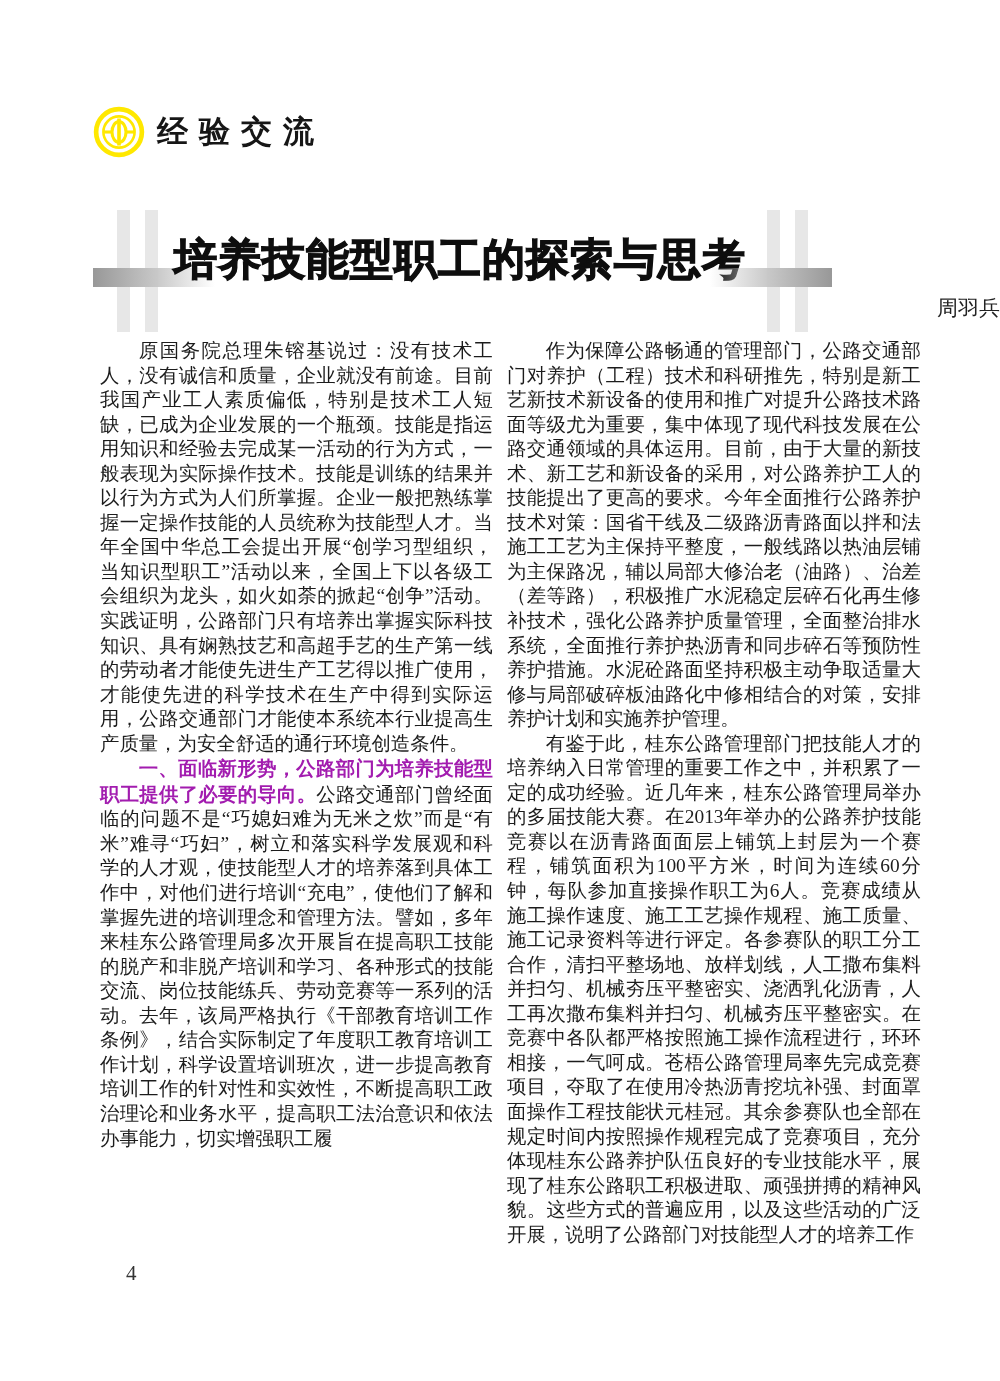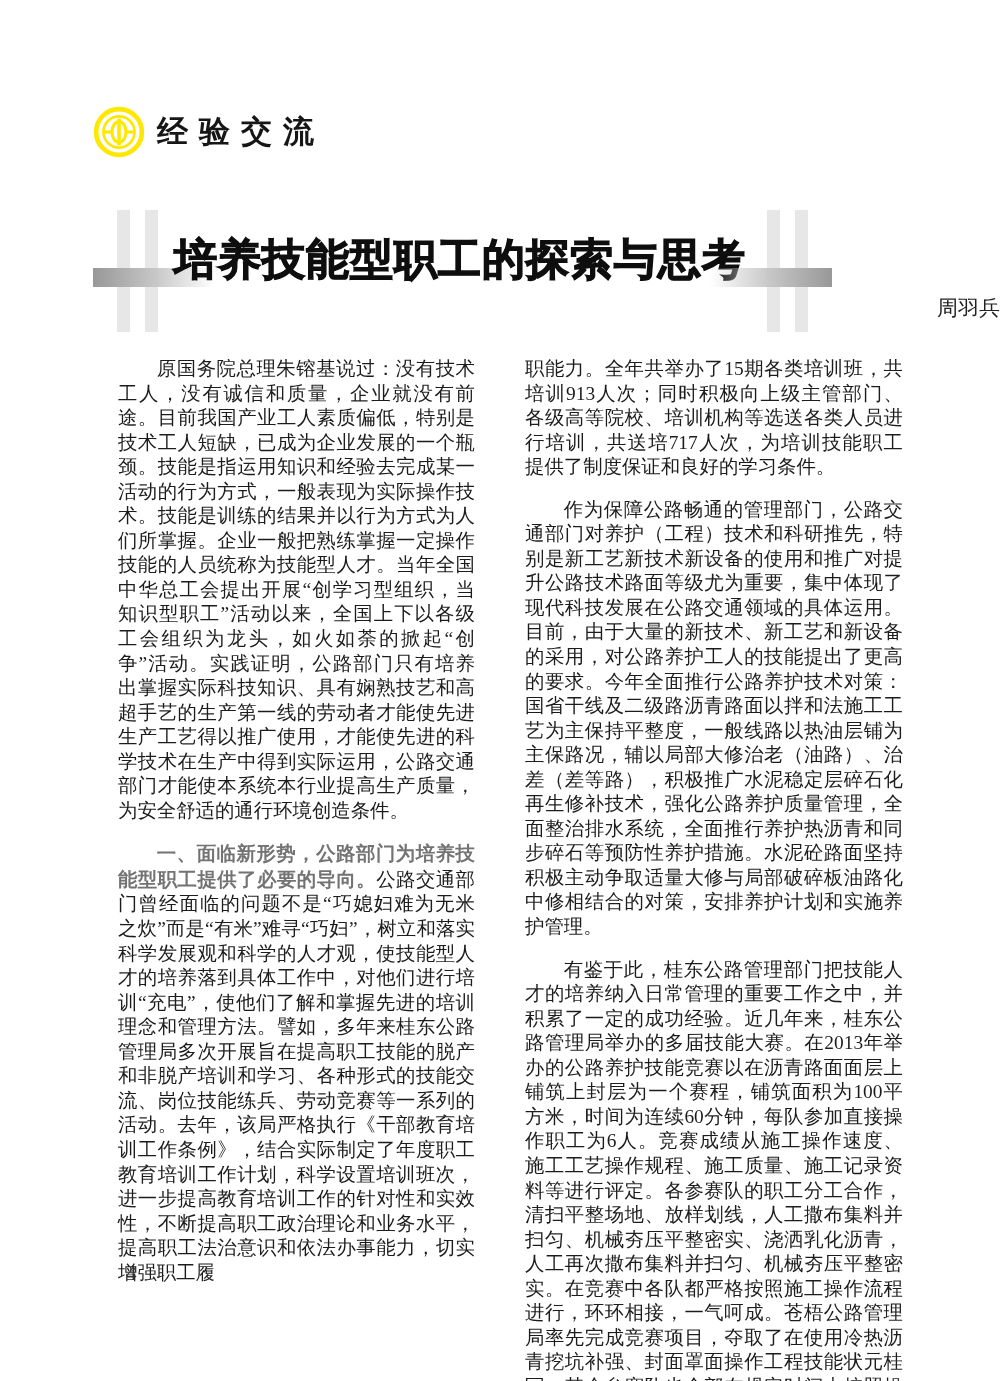--- a/index.html
+++ b/index.html
@@ -78,26 +78,26 @@
     gap: 14px;
   }
   .col {
     font-size: 19.4px;
     line-height: 24.55px;
     text-align: justify;
     color: #1c1c1c;
   }
   .col-left  { width: 393px; }
   .col-right { width: 414px; }
-  .para { margin: 18px; text-align: justify; }
+  .para { margin: 0; text-align: justify; }
   .para.indent { text-indent: 2em; }
   .run-bold {
     font-family: "Liberation Sans", "DejaVu Sans", sans-serif;
     font-weight: bold;
-    color: #737373;
+    color: #a21caf;
   }
   
   .page-number {
     position: absolute;
     left: 126px;
     top: 1261px;
     font-size: 21px;
     color: #333333;
   }
 </style>
@@ -135,21 +135,20 @@
   </div>
 
   <div class="author">周羽兵</div>
 
   <div class="columns">
     <div class="col col-left">
         <p class="para indent"><span>原国务院总理朱镕基说过：没有技术工人，没有诚信和质量，企业就没有前途。目前我国产业工人素质偏低，特别是技术工人短缺，已成为企业发展的一个瓶颈。技能是指运用知识和经验去完成某一活动的行为方式，一般表现为实际操作技术。技能是训练的结果并以行为方式为人们所掌握。企业一般把熟练掌握一定操作技能的人员统称为技能型人才。当年全国中华总工会提出开展“创学习型组织，当知识型职工”活动以来，全国上下以各级工会组织为龙头，如火如荼的掀起“创争”活动。实践证明，公路部门只有培养出掌握实际科技知识、具有娴熟技艺和高超手艺的生产第一线的劳动者才能使先进生产工艺得以推广使用，才能使先进的科学技术在生产中得到实际运用，公路交通部门才能使本系统本行业提高生产质量，为安全舒适的通行环境创造条件。</span></p>
         <p class="para indent"><span class="run-bold">一、面临新形势，公路部门为培养技能型职工提供了必要的导向。</span><span>公路交通部门曾经面临的问题不是“巧媳妇难为无米之炊”而是“有米”难寻“巧妇”，树立和落实科学发展观和科学的人才观，使技能型人才的培养落到具体工作中，对他们进行培训“充电”，使他们了解和掌握先进的培训理念和管理方法。譬如，多年来桂东公路管理局多次开展旨在提高职工技能的脱产和非脱产培训和学习、各种形式的技能交流、岗位技能练兵、劳动竞赛等一系列的活动。去年，该局严格执行《干部教育培训工作条例》，结合实际制定了年度职工教育培训工作计划，科学设置培训班次，进一步提高教育培训工作的针对性和实效性，不断提高职工政治理论和业务水平，提高职工法治意识和依法办事能力，切实增强职工履</span></p>
       </div>
     <div class="col col-right">
-        <p class="para"><span>职能力。全年共举办了15期各类培训班，共培训913人次；同时积极向上级主管部门、各级高等院校、培训机构等选送各类人员进行培训，共送培717人次，为培训技能职工提供了制度保证和良好的学习条件。</span></p>
         <p class="para indent"><span>作为保障公路畅通的管理部门，公路交通部门对养护（工程）技术和科研推先，特别是新工艺新技术新设备的使用和推广对提升公路技术路面等级尤为重要，集中体现了现代科技发展在公路交通领域的具体运用。目前，由于大量的新技术、新工艺和新设备的采用，对公路养护工人的技能提出了更高的要求。今年全面推行公路养护技术对策：国省干线及二级路沥青路面以拌和法施工工艺为主保持平整度，一般线路以热油层铺为主保路况，辅以局部大修治老（油路）、治差（差等路），积极推广水泥稳定层碎石化再生修补技术，强化公路养护质量管理，全面整治排水系统，全面推行养护热沥青和同步碎石等预防性养护措施。水泥砼路面坚持积极主动争取适量大修与局部破碎板油路化中修相结合的对策，安排养护计划和实施养护管理。</span></p>
         <p class="para indent"><span>有鉴于此，桂东公路管理部门把技能人才的培养纳入日常管理的重要工作之中，并积累了一定的成功经验。近几年来，桂东公路管理局举办的多届技能大赛。在2013年举办的公路养护技能竞赛以在沥青路面面层上铺筑上封层为一个赛程，铺筑面积为100平方米，时间为连续60分钟，每队参加直接操作职工为6人。竞赛成绩从施工操作速度、施工工艺操作规程、施工质量、施工记录资料等进行评定。各参赛队的职工分工合作，清扫平整场地、放样划线，人工撒布集料并扫匀、机械夯压平整密实、浇洒乳化沥青，人工再次撒布集料并扫匀、机械夯压平整密实。在竞赛中各队都严格按照施工操作流程进行，环环相接，一气呵成。苍梧公路管理局率先完成竞赛项目，夺取了在使用冷热沥青挖坑补强、封面罩面操作工程技能状元桂冠。其余参赛队也全部在规定时间内按照操作规程完成了竞赛项目，充分体现桂东公路养护队伍良好的专业技能水平，展现了桂东公路职工积极进取、顽强拼搏的精神风貌。这些方式的普遍应用，以及这些活动的广泛开展，说明了公路部门对技能型人才的培养工作</span></p>
       </div>
   </div>
 
   <div class="page-number">4</div>
 
 </div>
 
 </body></html>

